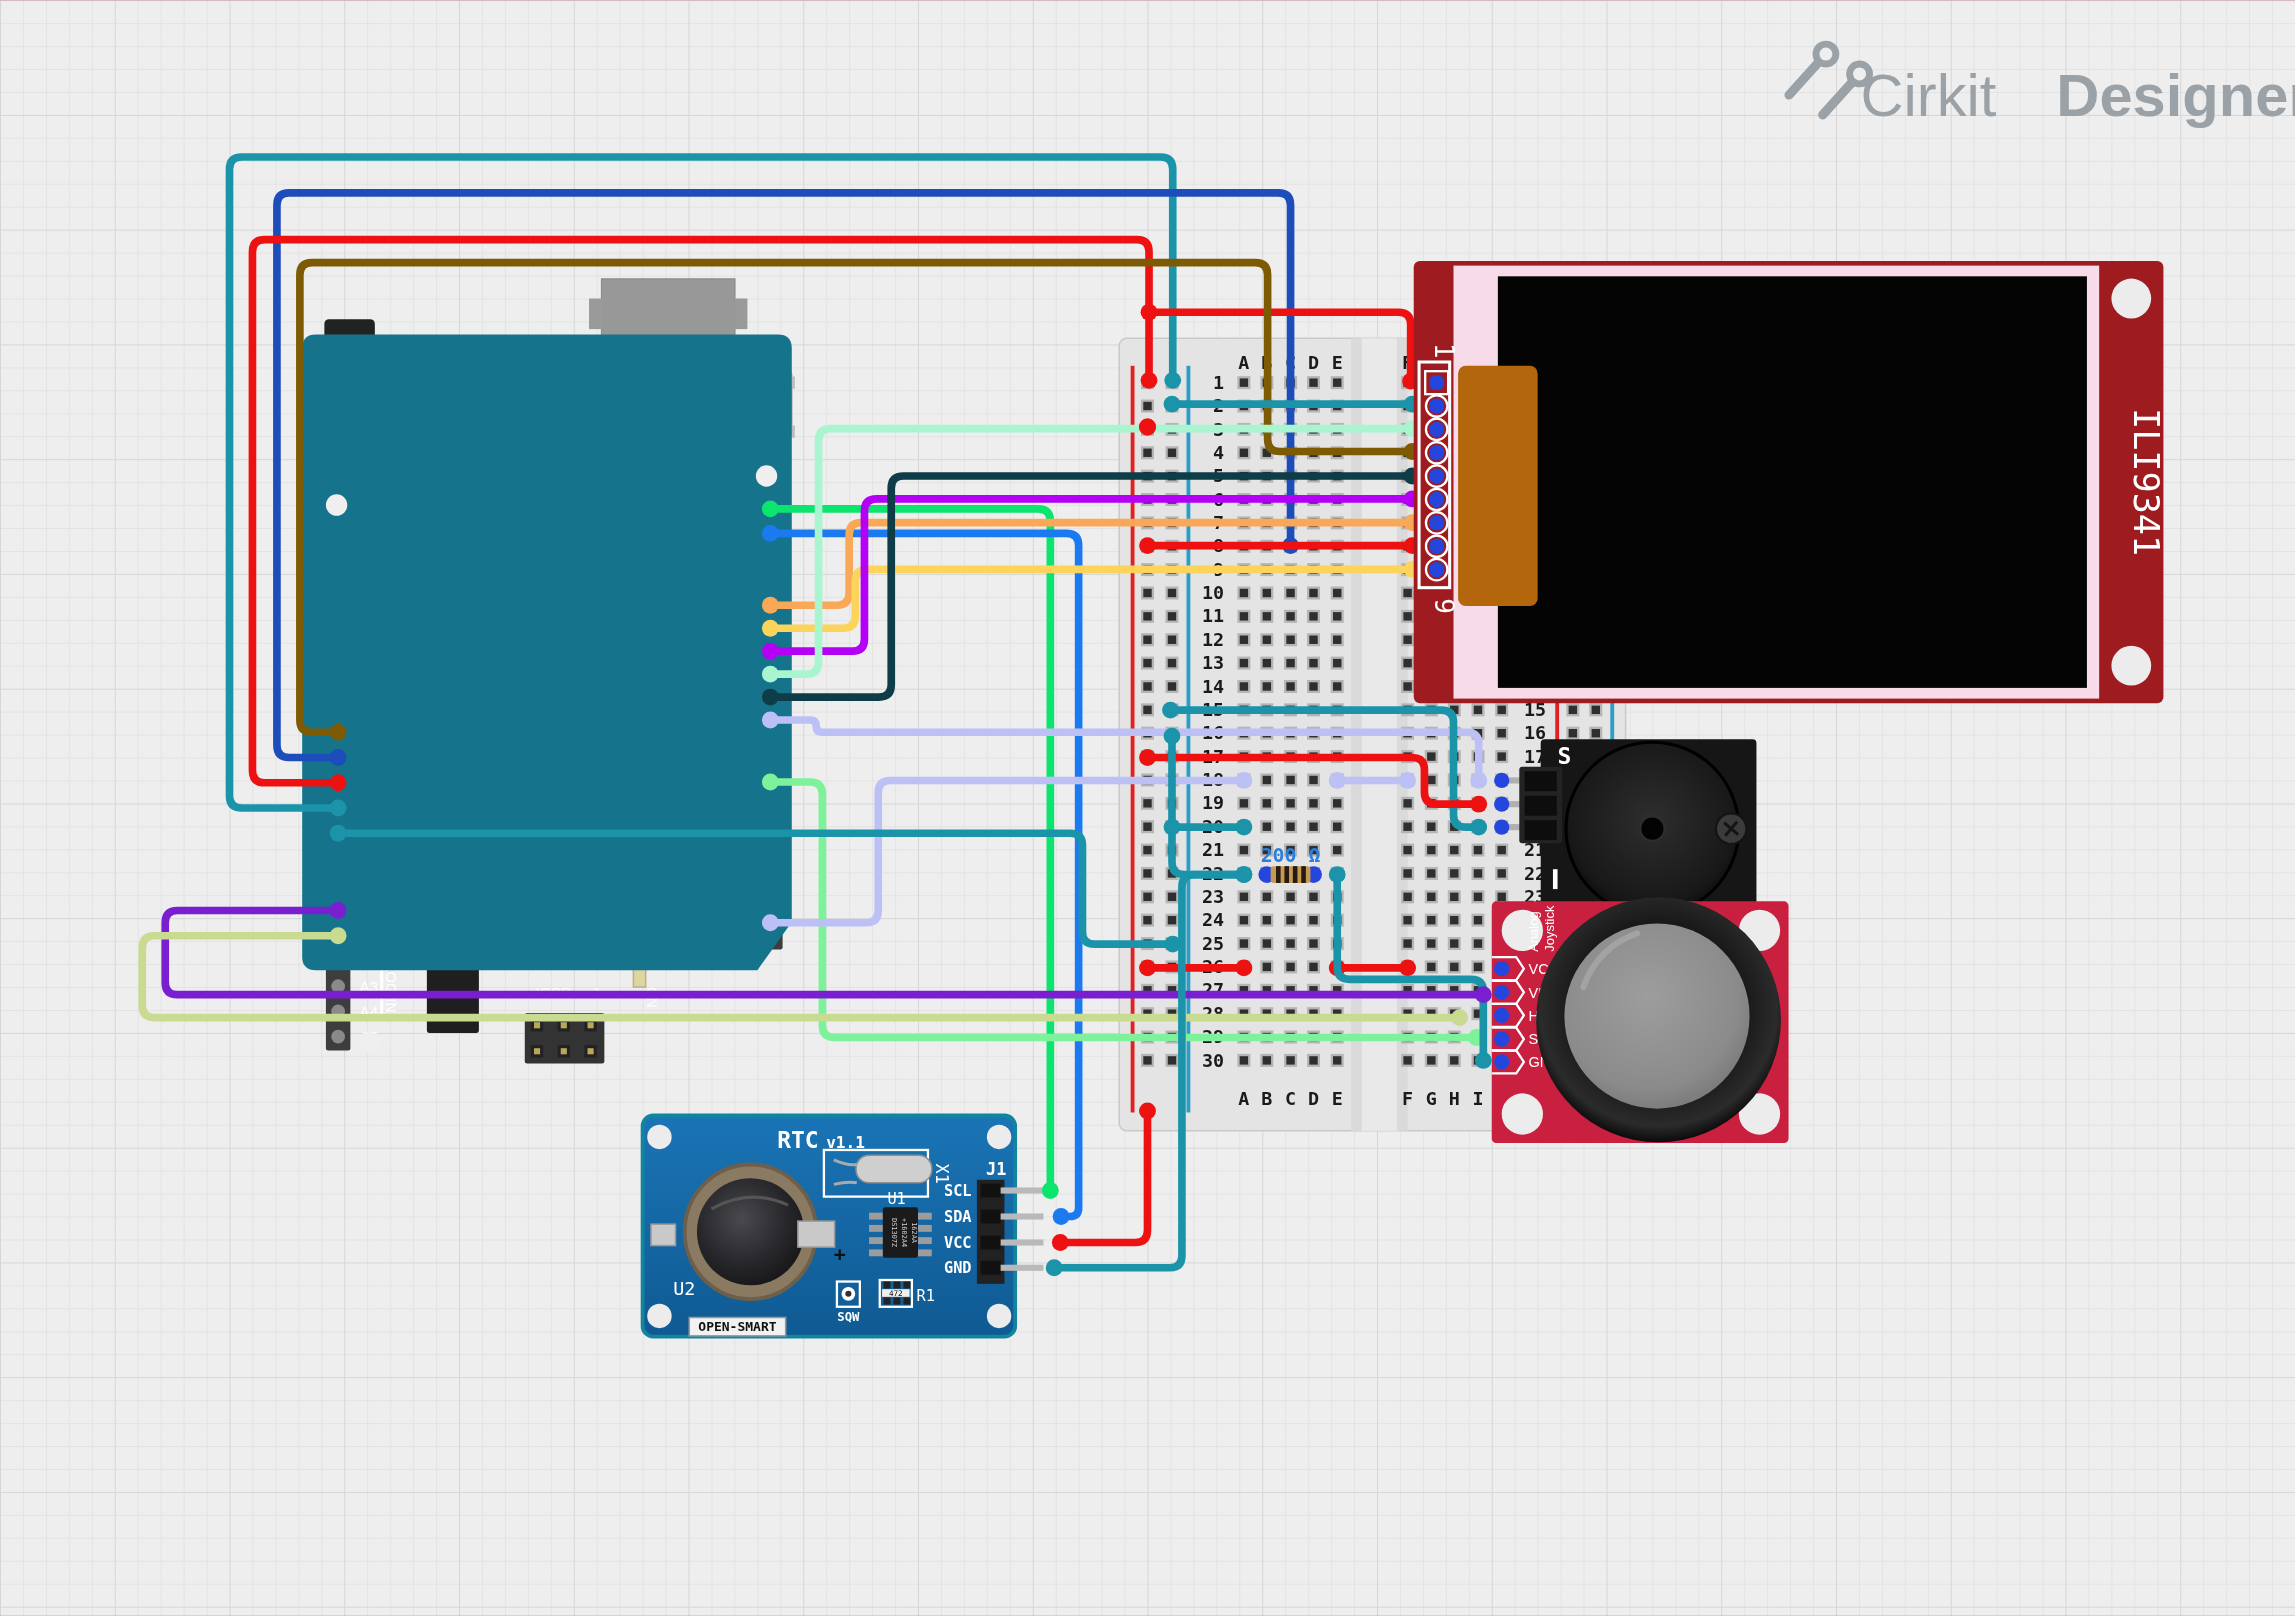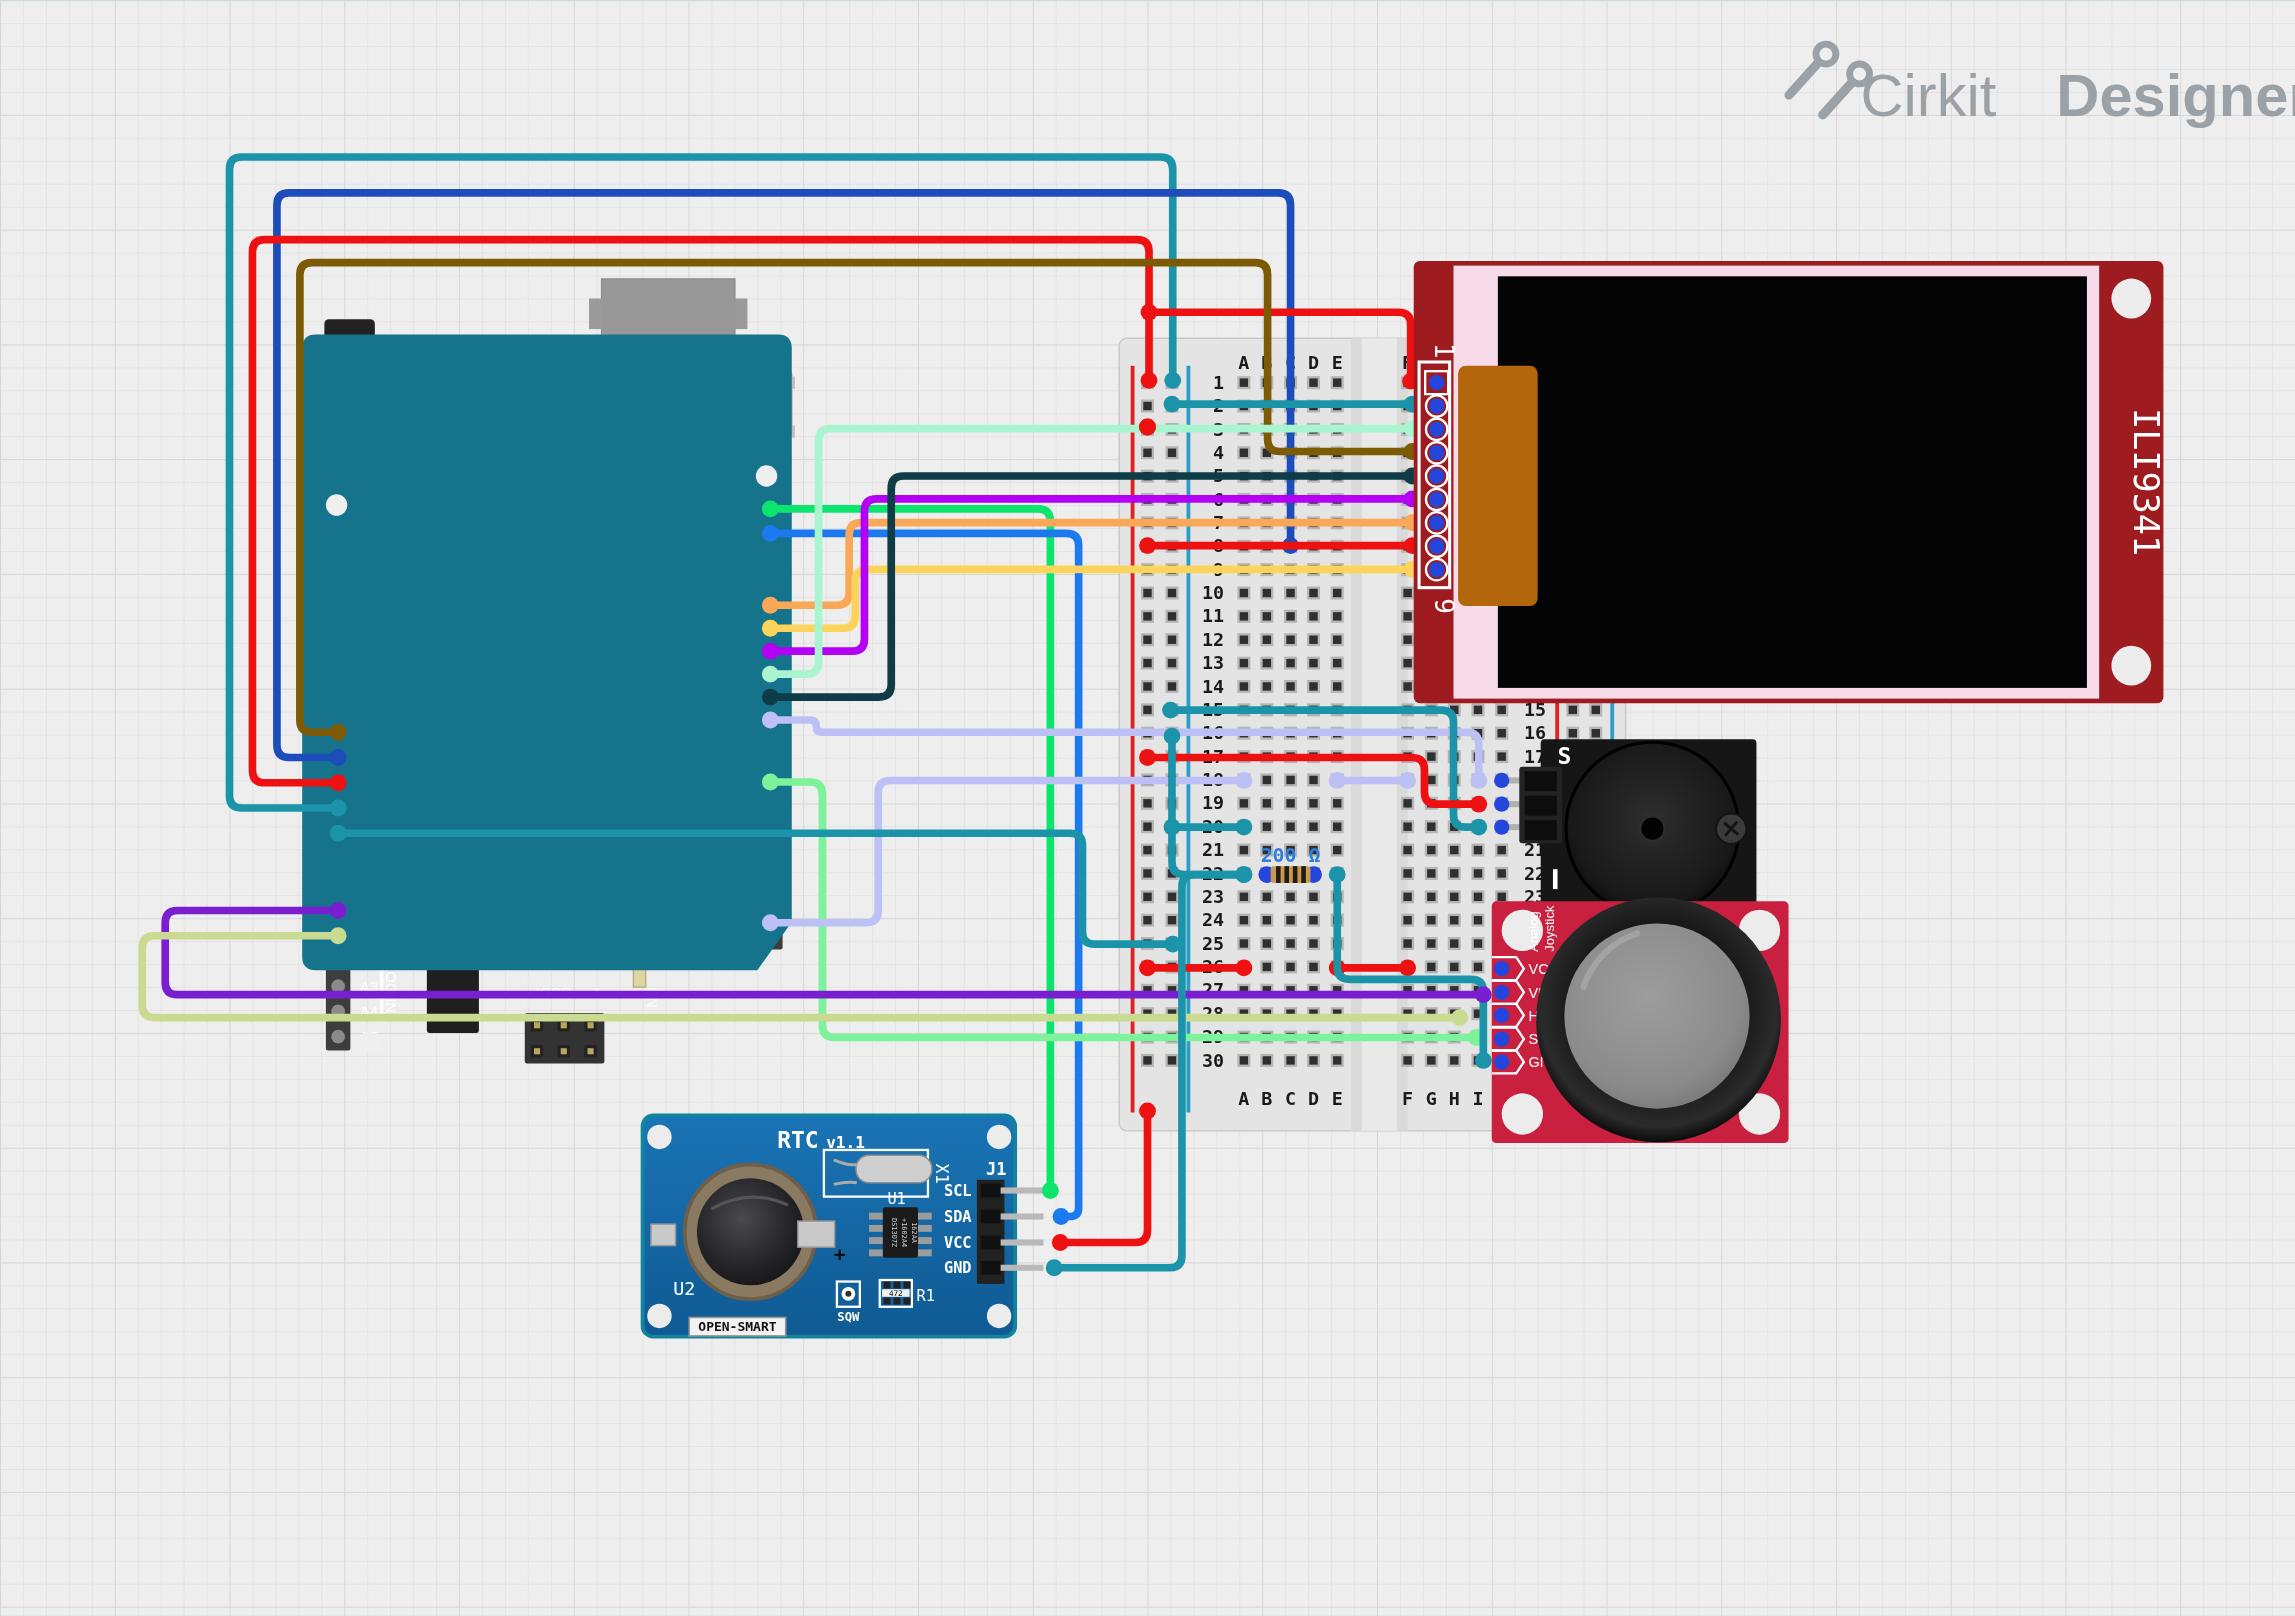--- a/index.html
+++ b/index.html
@@ -1,16 +1,16 @@
 <!DOCTYPE html>
 <html style="font-size:12.2px"><head>
 <meta charset="utf-8">
 <style>
   html,body{margin:0;padding:0;background:#dcdcdc;}
-  #stage{position:relative;width:2295px;height:1616px;overflow:hidden;background:#86efac;
+  #stage{position:relative;width:2295px;height:1616px;overflow:hidden;background:#be185d;
          font-family:"DejaVu Sans Mono","Liberation Mono",monospace;}
   svg text{user-select:none;}
 </style>
 </head>
 <body>
 
 <div id="stage"><svg width="2295" height="1616" viewBox="0 0 3000 2112">
       <defs>
         <pattern id="gridMinor" width="30" height="30" patternUnits="userSpaceOnUse">
           <rect width="30" height="30" fill="#eeeeee"></rect>

